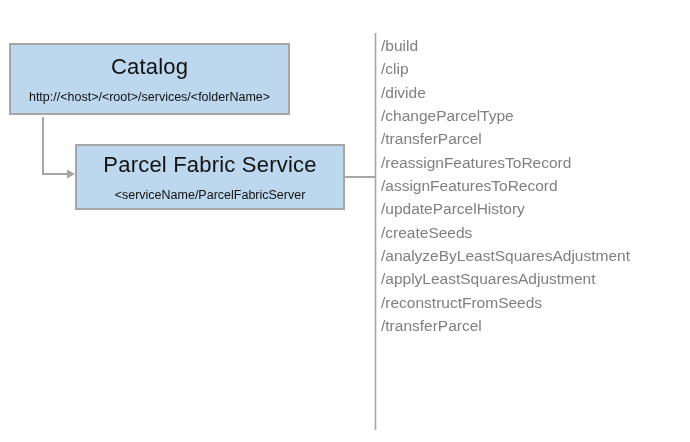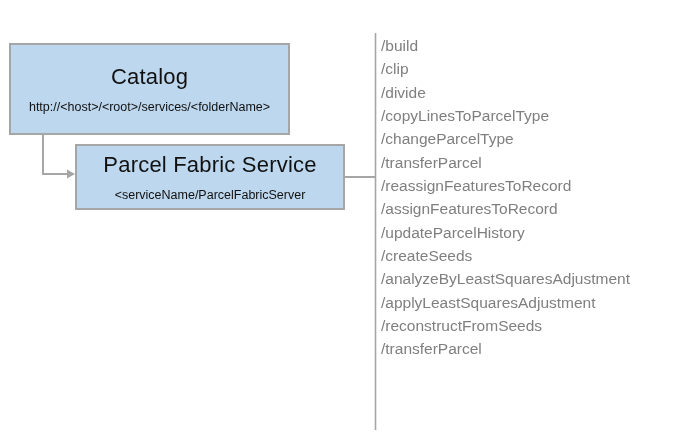--- a/index.html
+++ b/index.html
@@ -43,21 +43,21 @@
   .node-box .node-subtitle {
     font-size: 12.5px;
     color: #111111;
     margin-top: 11px;
     white-space: nowrap;
   }
   #catalog-box {
     left: 9px;
     top: 43px;
     width: 281px;
-    height: 92px;
+    height: 72px;
   }
   #service-box {
     left: 75px;
     top: 144px;
     width: 270px;
     height: 66px;
   }
   .endpoint-list {
     position: absolute;
     left: 381px;
@@ -93,21 +93,20 @@
 
   <div class="node-box" id="service-box">
     <div class="node-title">Parcel Fabric Service</div>
     <div class="node-subtitle">&lt;serviceName/ParcelFabricServer</div>
   </div>
 
   <div class="endpoint-list">
     <div class="endpoint-item">/build</div>
     <div class="endpoint-item">/clip</div>
     <div class="endpoint-item">/divide</div>
-    <div class="endpoint-item">/copyLinesToParcelType</div>
     <div class="endpoint-item">/changeParcelType</div>
     <div class="endpoint-item">/transferParcel</div>
     <div class="endpoint-item">/reassignFeaturesToRecord</div>
     <div class="endpoint-item">/assignFeaturesToRecord</div>
     <div class="endpoint-item">/updateParcelHistory</div>
     <div class="endpoint-item">/createSeeds</div>
     <div class="endpoint-item">/analyzeByLeastSquaresAdjustment</div>
     <div class="endpoint-item">/applyLeastSquaresAdjustment</div>
     <div class="endpoint-item">/reconstructFromSeeds</div>
     <div class="endpoint-item">/transferParcel</div>

